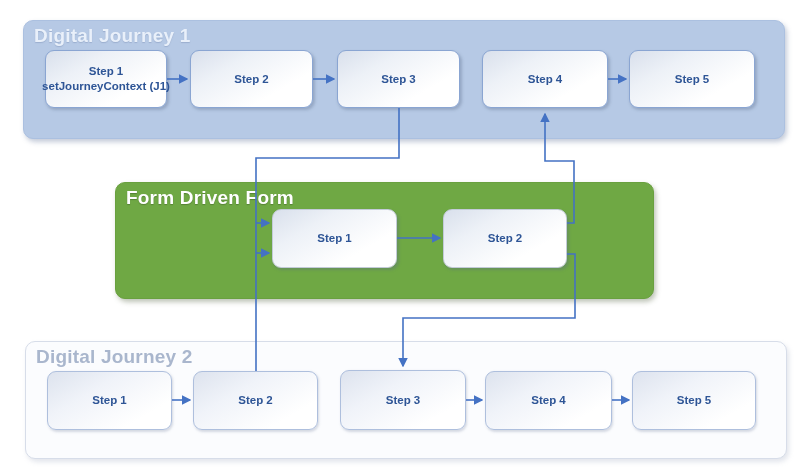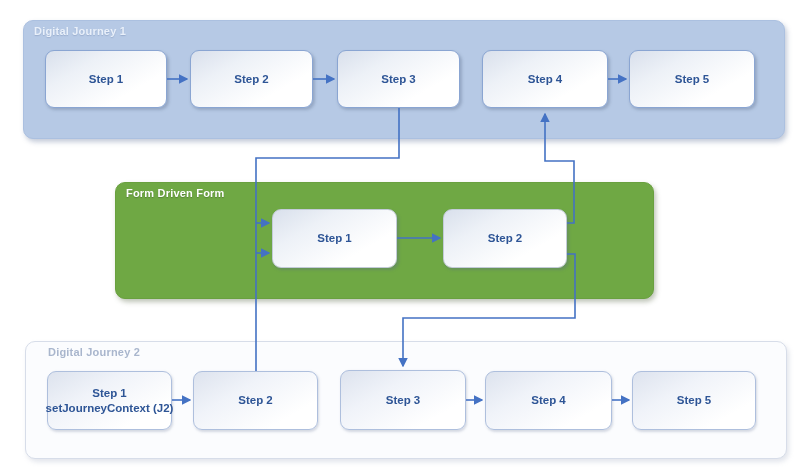--- a/index.html
+++ b/index.html
@@ -22,25 +22,25 @@
     box-shadow:2px 3px 5px rgba(110,125,95,.45);
   }
   .group-dj2{
     left:25px;top:341px;width:760px;height:116px;
     background:var(--journey2-fill,#fbfcfe);
     border:1px solid #d7dde9;
     box-shadow:2px 3px 5px rgba(150,160,185,.28);
   }
   .group-title{
     position:absolute;left:10px;top:4px;
-    font-size:11px;font-weight:700;letter-spacing:.2px;white-space:nowrap;
+    font-size:19px;font-weight:700;letter-spacing:.2px;white-space:nowrap;
   }
   .title-dj1{color:var(--journey1-title,#e9f0fa);text-shadow:0 1px 1px rgba(130,150,185,.5);}
   .title-fdf{color:var(--flow-title,#ffffff);text-shadow:0 1px 1px rgba(70,105,45,.6);}
-  .title-dj2{color:var(--journey2-title,#a9b6cd);margin-left:12px;}
+  .title-dj2{color:var(--journey2-title,#a9b6cd);}
   
   .node{
     position:absolute;z-index:3;box-sizing:border-box;
     border:1.3px solid var(--node-border,#8aa5d2);
     border-radius:9px;
     background:linear-gradient(150deg,#d9e0ec 0%,#edf1f7 30%,#ffffff 72%);
     box-shadow:1.5px 2px 3px rgba(90,105,135,.35);
     color:var(--node-text,#2e5596);
     display:flex;flex-direction:column;align-items:center;justify-content:center;
     text-align:center;
@@ -85,20 +85,21 @@
   <div class="group group-fdf">
     <div class="group-title title-fdf">Form Driven Form</div>
   </div>
 
   <div class="group group-dj2">
     <div class="group-title title-dj2">Digital Journey 2</div>
   </div>
 
   <div class="node" id="dj1-s1">
     <div class="node-label">Step 1</div>
+    <div class="node-sublabel">setJourneyContext (J1)</div>
   </div>
   <div class="node" id="dj1-s2">
     <div class="node-label">Step 2</div>
   </div>
   <div class="node" id="dj1-s3">
     <div class="node-label">Step 3</div>
   </div>
   <div class="node" id="dj1-s4">
     <div class="node-label">Step 4</div>
   </div>
@@ -108,21 +109,20 @@
 
   <div class="node" id="fdf-s1">
     <div class="node-label">Step 1</div>
   </div>
   <div class="node" id="fdf-s2">
     <div class="node-label">Step 2</div>
   </div>
 
   <div class="node" id="dj2-s1">
     <div class="node-label">Step 1</div>
-    <div class="node-sublabel">setJourneyContext (J2)</div>
   </div>
   <div class="node" id="dj2-s2">
     <div class="node-label">Step 2</div>
   </div>
   <div class="node" id="dj2-s3">
     <div class="node-label">Step 3</div>
   </div>
   <div class="node" id="dj2-s4">
     <div class="node-label">Step 4</div>
   </div>

